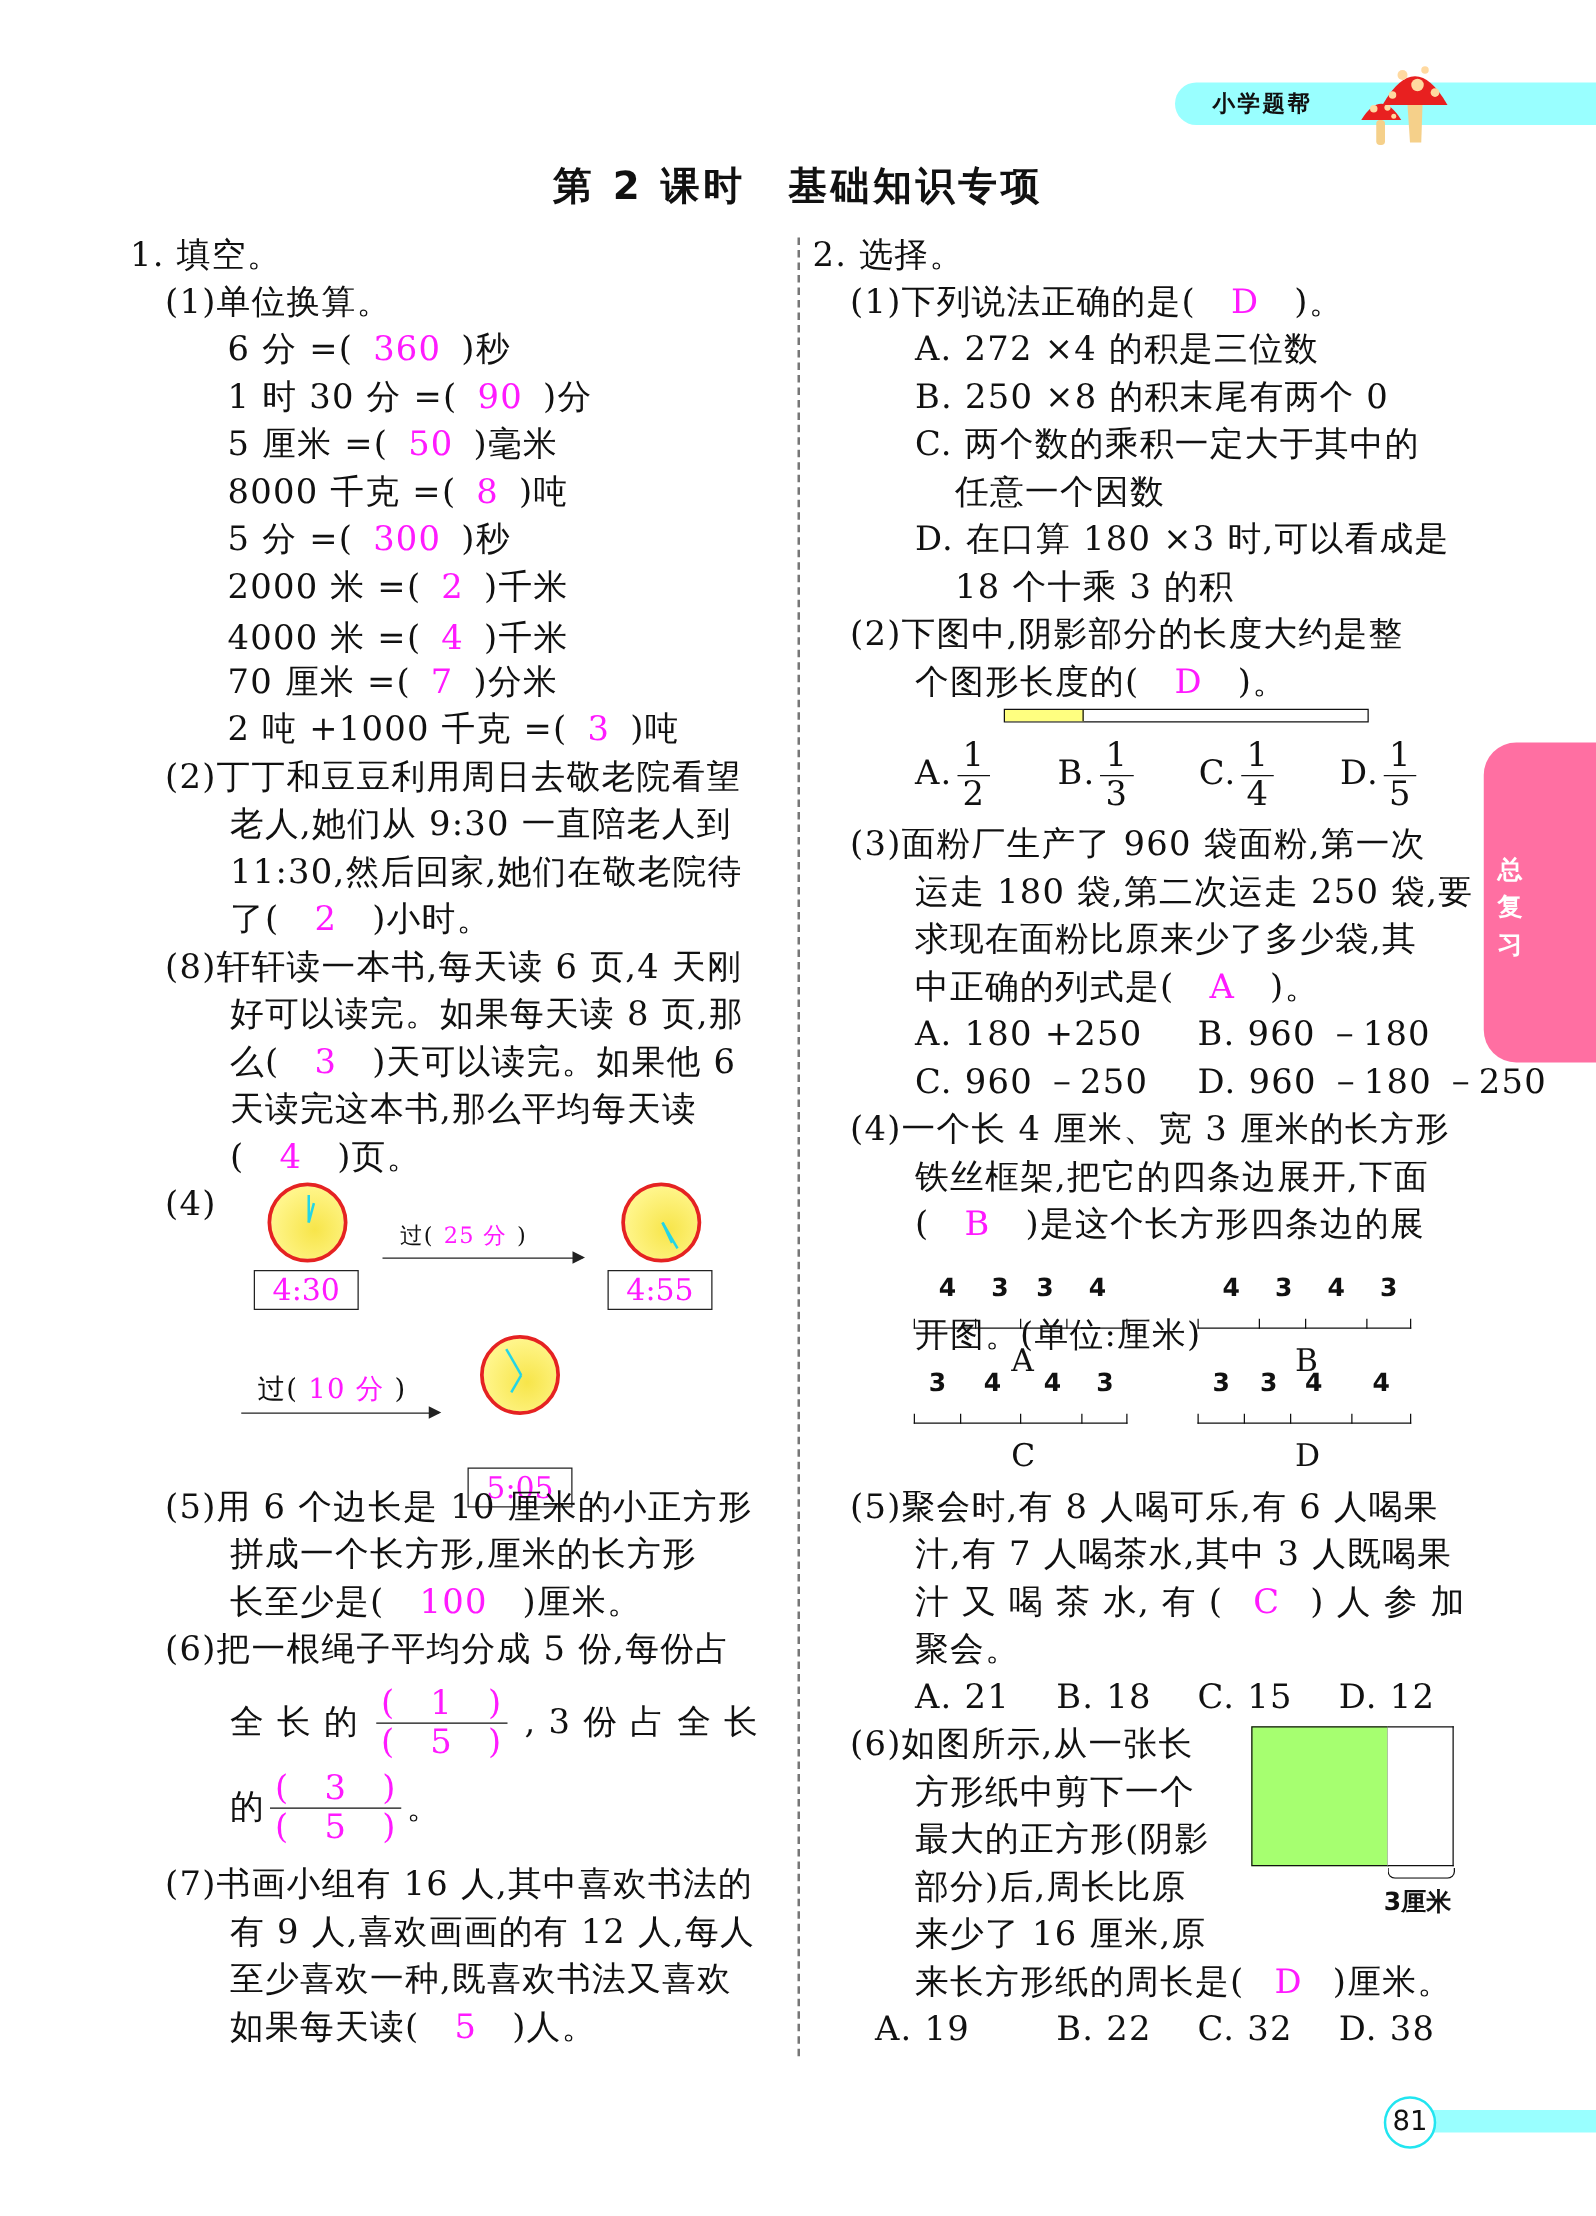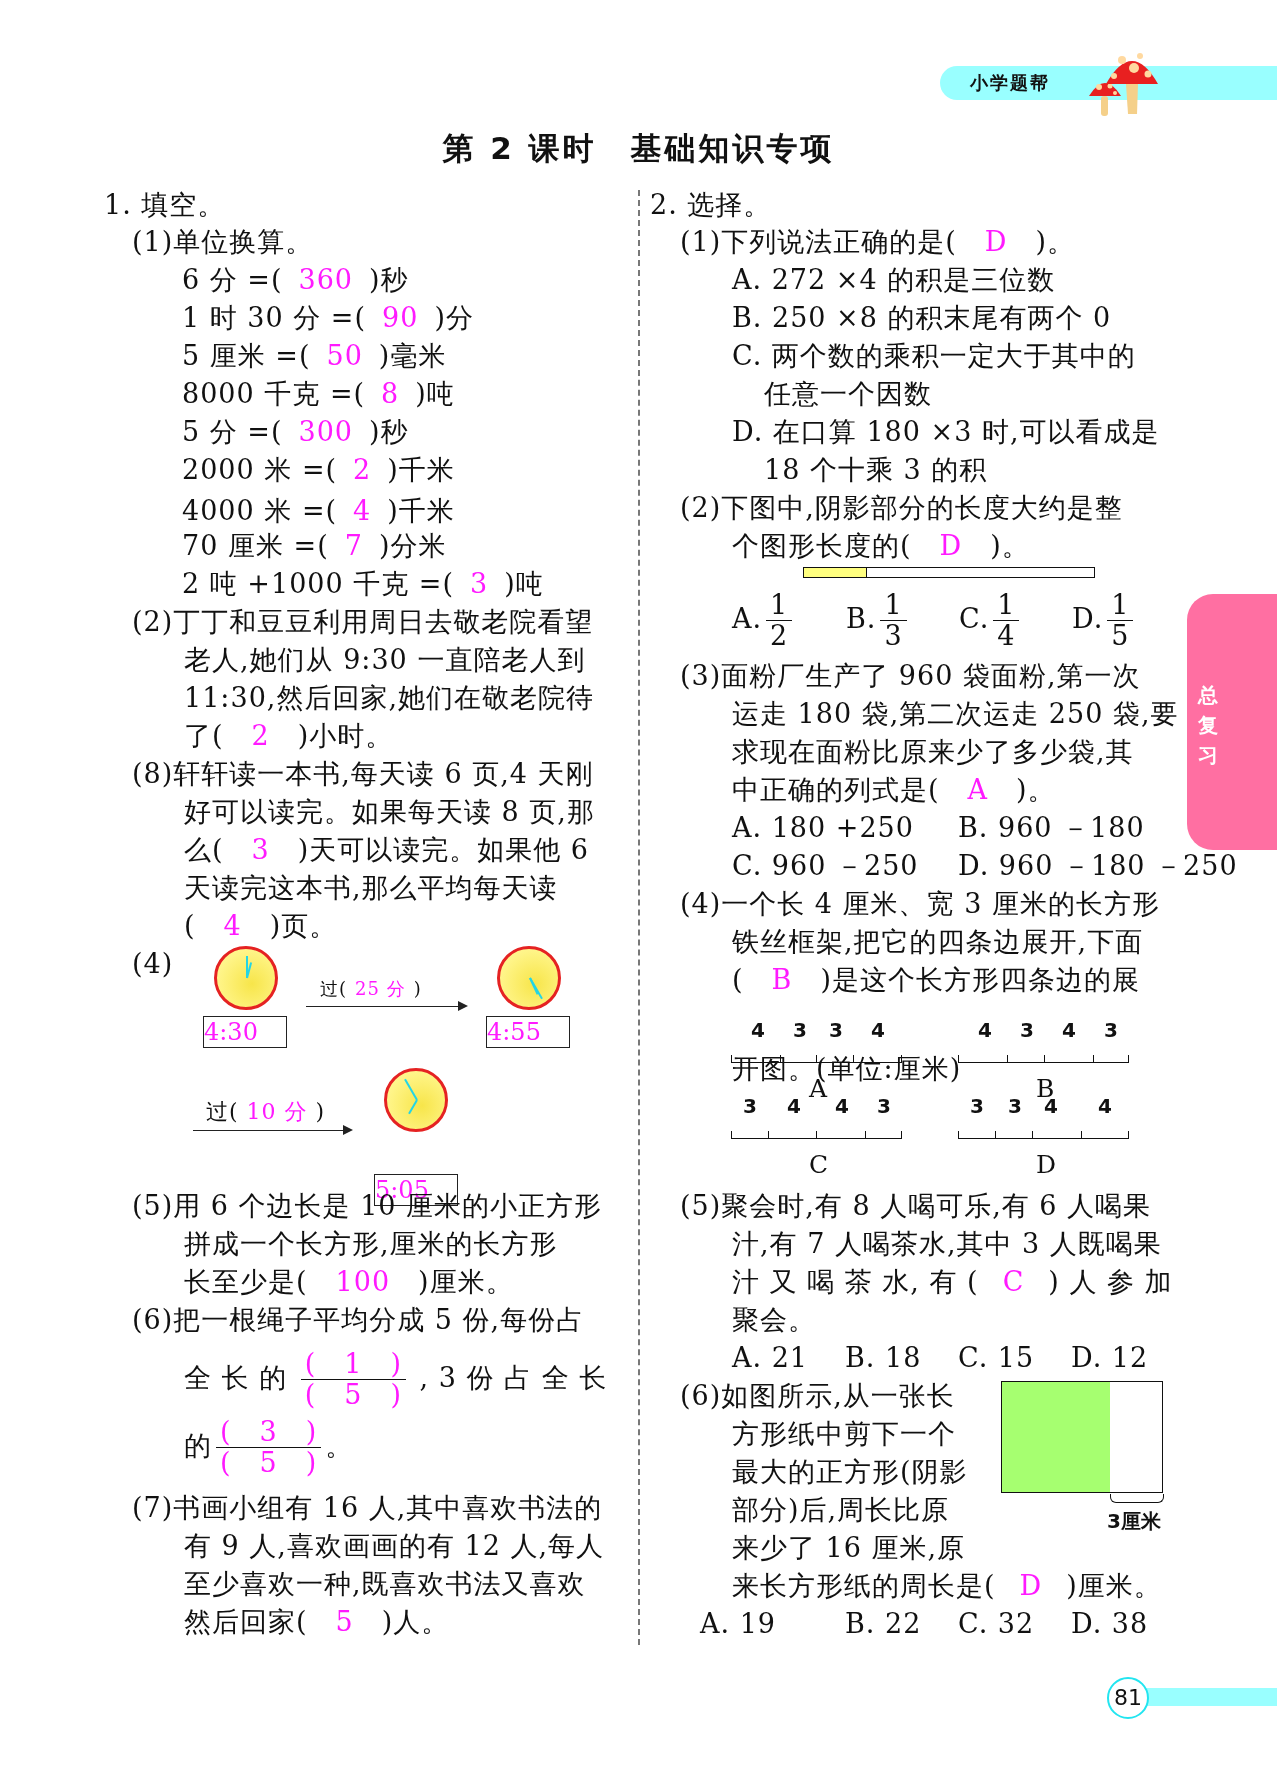--- a/index.html
+++ b/index.html
@@ -21,21 +21,21 @@
   #side-tab { left:1187px; top:594px; width:90px; height:256px; background:#ff6fa2; border-radius:26px 0 0 26px; }
   #side-tab-text { left:1193px; top:680px; width:30px; color:#fff; font-family:"DejaVu Sans",sans-serif; font-weight:bold; font-size:20px; line-height:30px; text-align:center; }
 
   
   #page-band { left:1140px; top:1688px; width:137px; height:18px; background:#99ffff; }
   #page-num { left:1107px; top:1677px; width:38px; height:38px; border:2px solid #22e5f0; border-radius:50%; background:#fff; text-align:center; line-height:38px; font-family:"DejaVu Sans",sans-serif; font-size:22px; }
 
   
   .clock { position:absolute; width:58px; height:58px; border-radius:50%; background:radial-gradient(circle at 60% 60%, #f7e54a, #fff58a 70%); border:3px solid #e52222; }
   .clock .hand { position:absolute; left:50%; top:50%; width:2px; background:#23d5e6; transform-origin:top center; }
-  .timebox { position:absolute; border:1.5px solid #222; text-align:left; font-size:24px; line-height:30px; color:#ff1aff; }
+  .timebox { position:absolute; border:1.5px solid #222; text-align:center; font-size:24px; line-height:30px; color:#ff1aff; }
   .arrow { position:absolute; height:0; border-top:1.5px solid #222; }
   .arrow:after { content:""; position:absolute; right:-2px; top:-6px; border-left:10px solid #222; border-top:5px solid transparent; border-bottom:5px solid transparent; }
 
   
   .frac { display:inline-block; vertical-align:middle; text-align:center; line-height:30px; margin:0 4px; }
   .frac .num { display:block; border-bottom:1.5px solid #111; padding:0 4px; }
   .frac .den { display:block; padding:0 4px; }
 
   
   .ruler { position:absolute; height:10px; border-bottom:1.5px solid #111; }
@@ -139,21 +139,21 @@
   <span class="frac"><span class="num ans">(　1　)</span><span class="den ans">(　5　)</span></span>
   <span>, 3 份 占 全 长</span>
 </div>
 <div class="line" style="left:184px;top:1416px;line-height:60px">
   <span>的</span><span class="frac"><span class="num ans">(　3　)</span><span class="den ans">(　5　)</span></span><span>。</span>
 </div>
 
 <div class="line" style="left:132px;top:1489px">(7)书画小组有 16 人,其中喜欢书法的</div>
 <div class="line" style="left:184px;top:1527px">有 9 人,喜欢画画的有 12 人,每人</div>
 <div class="line" style="left:184px;top:1565px">至少喜欢一种,既喜欢书法又喜欢</div>
-<div class="line" style="left:184px;top:1603px"><span>然后回家(</span><span class="ans" style="padding:0 28px">5</span><span>)人。</span></div>
+<div class="line" style="left:184px;top:1603px"><span>如果每天读(</span><span class="ans" style="padding:0 28px">5</span><span>)人。</span></div>
 
 <div class="line" style="left:650px;top:186px">2. 选择。</div>
 
 <div class="line" style="left:680px;top:223px"><span>(1)下列说法正确的是(</span><span class="ans" style="padding:0 28px">D</span><span>)。</span></div>
 <div class="line" style="left:732px;top:261px">A. 272 ×4 的积是三位数</div>
 <div class="line" style="left:732px;top:299px">B. 250 ×8 的积末尾有两个 0</div>
 <div class="line" style="left:732px;top:337px">C. 两个数的乘积一定大于其中的</div>
 <div class="line" style="left:764px;top:375px">任意一个因数</div>
 <div class="line" style="left:732px;top:413px">D. 在口算 180 ×3 时,可以看成是</div>
 <div class="line" style="left:764px;top:451px">18 个十乘 3 的积</div>

